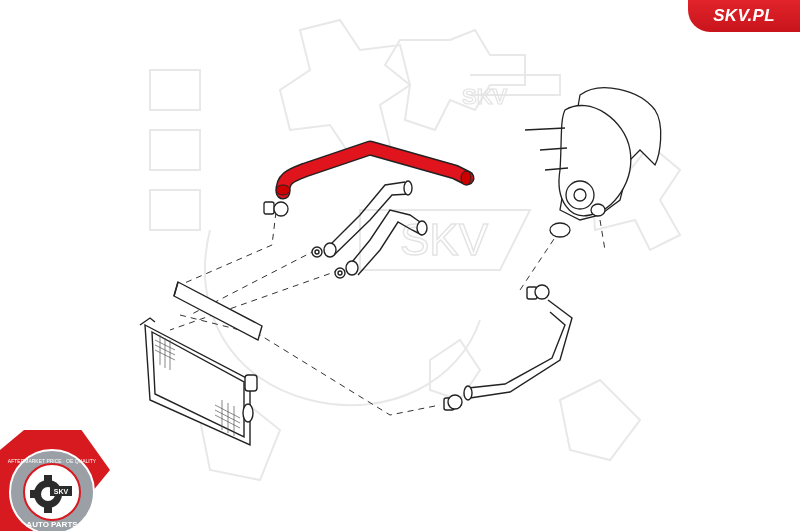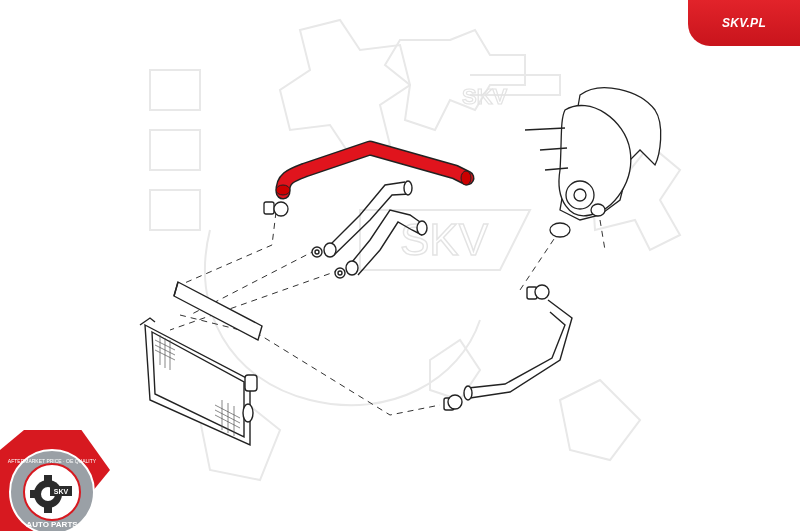--- a/index.html
+++ b/index.html
@@ -1,22 +1,22 @@
 <!DOCTYPE html>
 <html><head>
   <meta charset="utf-8">
   <style>
     html, body { margin: 0; padding: 0; background: #ffffff; }
     body { width: 800px; height: 531px; position: relative; overflow: hidden; font-family: "Liberation Sans", sans-serif; }
     .canvas { position: absolute; left: 0; top: 0; width: 800px; height: 531px; }
     .brand-tab {
-      position: absolute; right: 0; top: 0; width: 112px; height: 46px;
+      position: absolute; right: 0; top: 0; width: 112px; height: 32px;
       background: linear-gradient(180deg, #e2232a 0%, #c8141c 100%);
       border-bottom-left-radius: 22px;
-      color: #fff; font-weight: bold; font-style: italic; font-size: 12px;
+      color: #fff; font-weight: bold; font-style: italic; font-size: 17px;
       display: flex; align-items: center; justify-content: center; letter-spacing: 0.3px;
     }
     .badge { position: absolute; left: 0; top: 430px; width: 110px; height: 116px; }
     svg text { font-family: "Liberation Sans", sans-serif; }
   </style>
 </head>
 <body>
 
 <div class="canvas">
   <svg width="800" height="531" viewBox="0 0 800 531" xmlns="http://www.w3.org/2000/svg">

